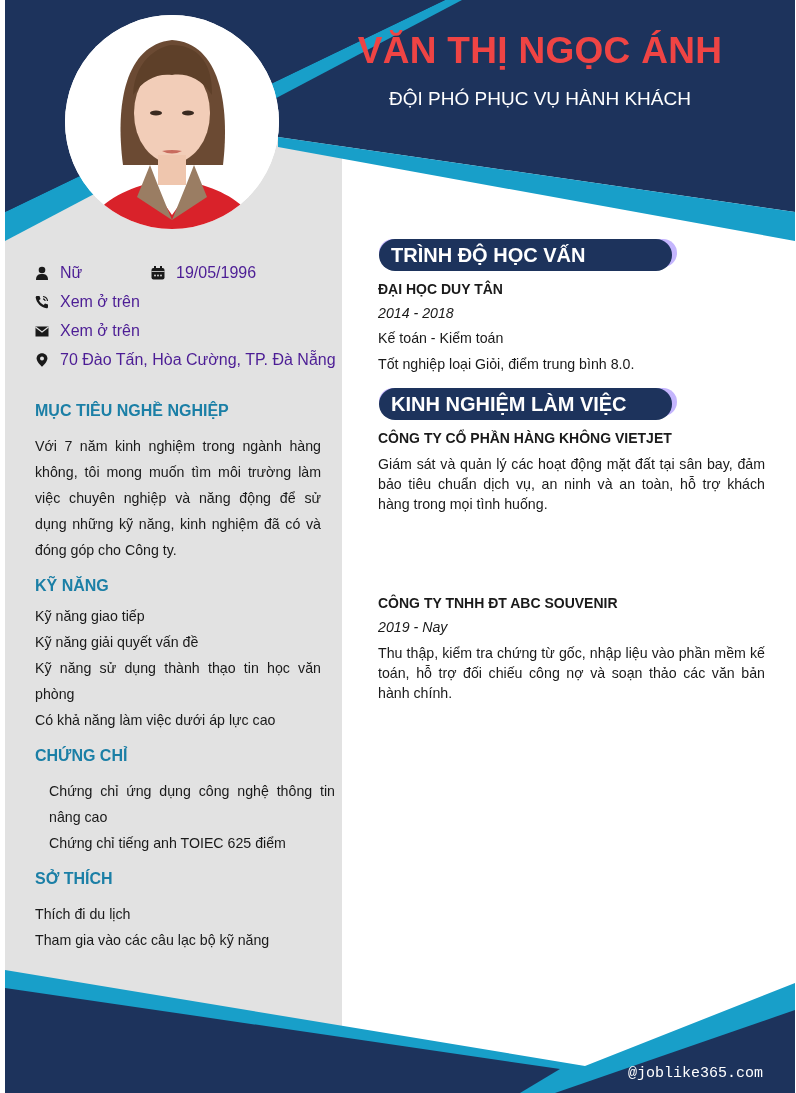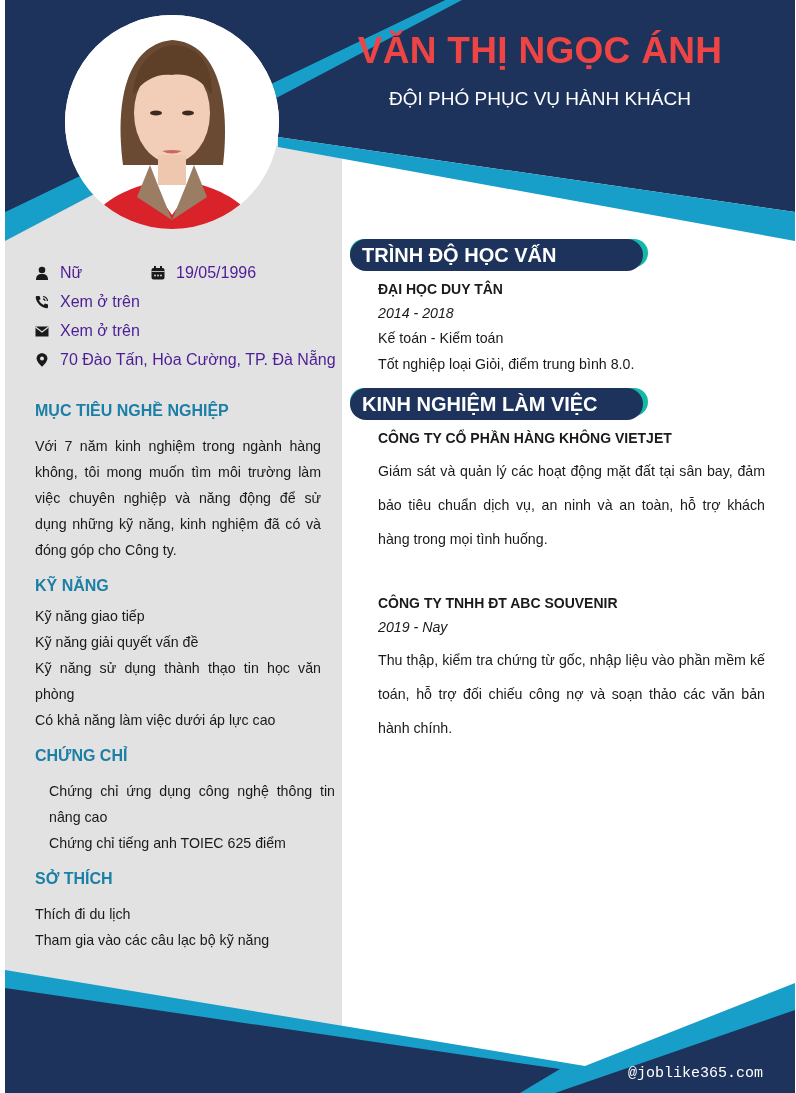--- a/index.html
+++ b/index.html
@@ -7,26 +7,26 @@
   .bg{position:absolute;left:0;top:0;width:796px;height:1093px;}
   .photo{position:absolute;left:65px;top:15px;width:214px;height:214px;border-radius:50%;background:#fff;overflow:hidden;}
   .photo svg{display:block;}
   .name{position:absolute;left:340px;top:30px;width:400px;text-align:center;color:#ef4444;font-size:37px;font-weight:bold;letter-spacing:0.3px;}
   .role{position:absolute;left:340px;top:88px;width:400px;text-align:center;color:#fff;font-size:19px;}
   .info{position:absolute;left:35px;font-size:16px;color:#4c1d95;display:flex;align-items:center;}
   .info .ic{width:14px;height:14px;margin-right:11px;display:inline-block;}
   .lh{position:absolute;left:35px;color:#1b7fa6;font-size:16px;font-weight:bold;}
   .ltext{position:absolute;left:35px;width:286px;font-size:14.2px;line-height:26px;color:#1a1a1a;text-align:justify;}
   .ltext div{text-align:justify;}
-  .rh{position:absolute;left:350px;height:28px;width:298px;border-radius:16px;background:#14b8a6;}
+  .rh{position:absolute;left:379px;height:28px;width:298px;border-radius:16px;background:#c4b5fd;}
   .rh .inner{position:absolute;left:0;top:0;height:32px;width:293px;border-radius:16px;background:#1d335c;color:#fff;font-size:20px;font-weight:bold;line-height:33px;padding-left:12px;box-sizing:border-box;}
   .rtext{position:absolute;left:378px;width:387px;font-size:14.2px;color:#1a1a1a;}
   .rtext .b{font-weight:bold;font-size:14px;}
   .rtext .i{font-style:italic;}
-  .rtext .p{line-height:34px;text-align:justify;}
+  .rtext .p{line-height:20px;text-align:justify;}
   .footer-link{position:absolute;left:628px;top:1065px;color:#fff;font-family:"Liberation Mono","DejaVu Sans Mono",monospace;font-size:15px;}
 </style>
 </head>
 <body>
 
 <svg class="bg" width="796" height="1093" viewBox="0 0 796 1093">
 
   <rect x="5" y="100" width="337" height="930" fill="#e2e2e2"></rect>
 
   <polygon points="5,0 795,0 795,212 278,137 5,212" fill="#1d335c"></polygon>

